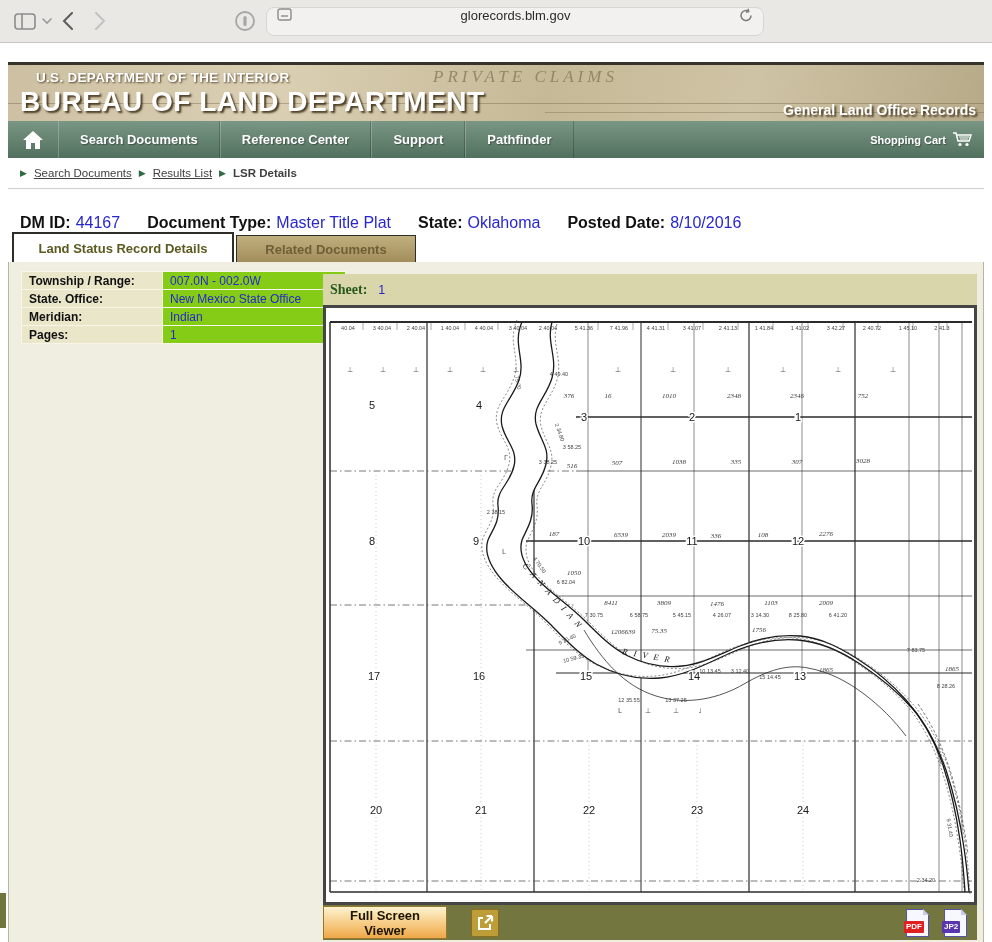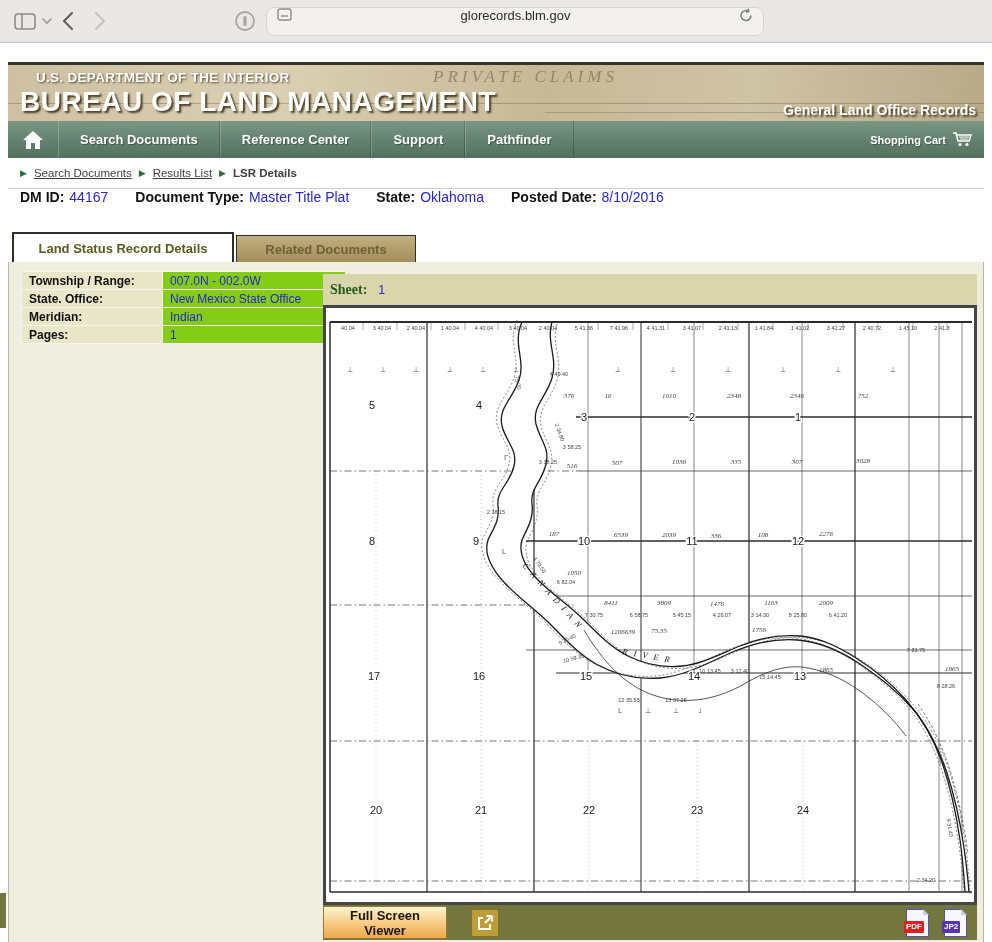--- a/index.html
+++ b/index.html
@@ -37,21 +37,21 @@
             border-right:1px solid rgba(0,0,0,.22);cursor:pointer;}
   .nav-cart{margin-left:auto;display:flex;align-items:center;gap:6px;padding-right:12px;color:#fff;
             font-weight:bold;font-size:11px;text-shadow:1px 1px 1px rgba(0,0,0,.35);cursor:pointer;}
 
   .crumbs{height:30px;background:#fff;border-bottom:1px solid #cfcfcf;display:flex;align-items:center;
           padding-left:12px;gap:7px;font-size:11.5px;color:#3f3f3f;}
   .crumb-arrow{color:#2d6a3f;font-size:9px;}
   .crumb-link{text-decoration:underline;cursor:pointer;}
   .crumb-current{font-weight:bold;}
 
-  .docinfo{height:43px;background:#fff;display:flex;align-items:flex-start;padding-left:12px;font-size:14px;}
+  .docinfo{height:43px;background:#fff;display:flex;align-items:flex-end;padding-left:12px;font-size:16px;}
   .docinfo b{color:#111;}
   .docinfo .val{color:#2727cd;margin-left:5px;}
   .docinfo .pair{margin-right:27px;display:flex;align-items:center;}
 
   .tabs{height:30px;background:#fff;display:flex;align-items:flex-end;padding-left:4px;}
   .tab-active{width:218px;height:28px;background:#fff;border:2px solid #2e2d27;border-bottom:none;
               display:flex;align-items:center;justify-content:center;font-weight:bold;font-size:13px;
               color:#5c5a20;z-index:2;cursor:pointer;}
   .tab-inactive{width:178px;height:26px;background:linear-gradient(#c0af7f,#a28e5b);
                 border:1px solid #2e2d27;border-bottom:none;margin-left:2px;display:flex;
@@ -151,21 +151,21 @@
   </div>
 </div>
 
 <div class="page">
 
   <div class="banner">
     <div class="tex1"></div>
     <div class="tex2"></div>
     <div class="watermark">PRIVATE CLAIMS</div>
     <div class="dept">U.S. DEPARTMENT OF THE INTERIOR</div>
-    <div class="bureau">BUREAU OF LAND MANAGEMENT</div>
+    <div class="bureau">BUREAU OF LAND DEPARTMENT</div>
     <div class="glor">General Land Office Records</div>
   </div>
 
   <div class="nav">
     <div class="nav-home">
       <svg width="22" height="20" viewBox="0 0 22 20">
         <path d="M11 1 L21 10 L18 10 L18 19 L13 19 L13 13 L9 13 L9 19 L4 19 L4 10 L1 10 Z" fill="#fff"></path>
       </svg>
     </div>
     <div class="nav-item">Search Documents</div>

